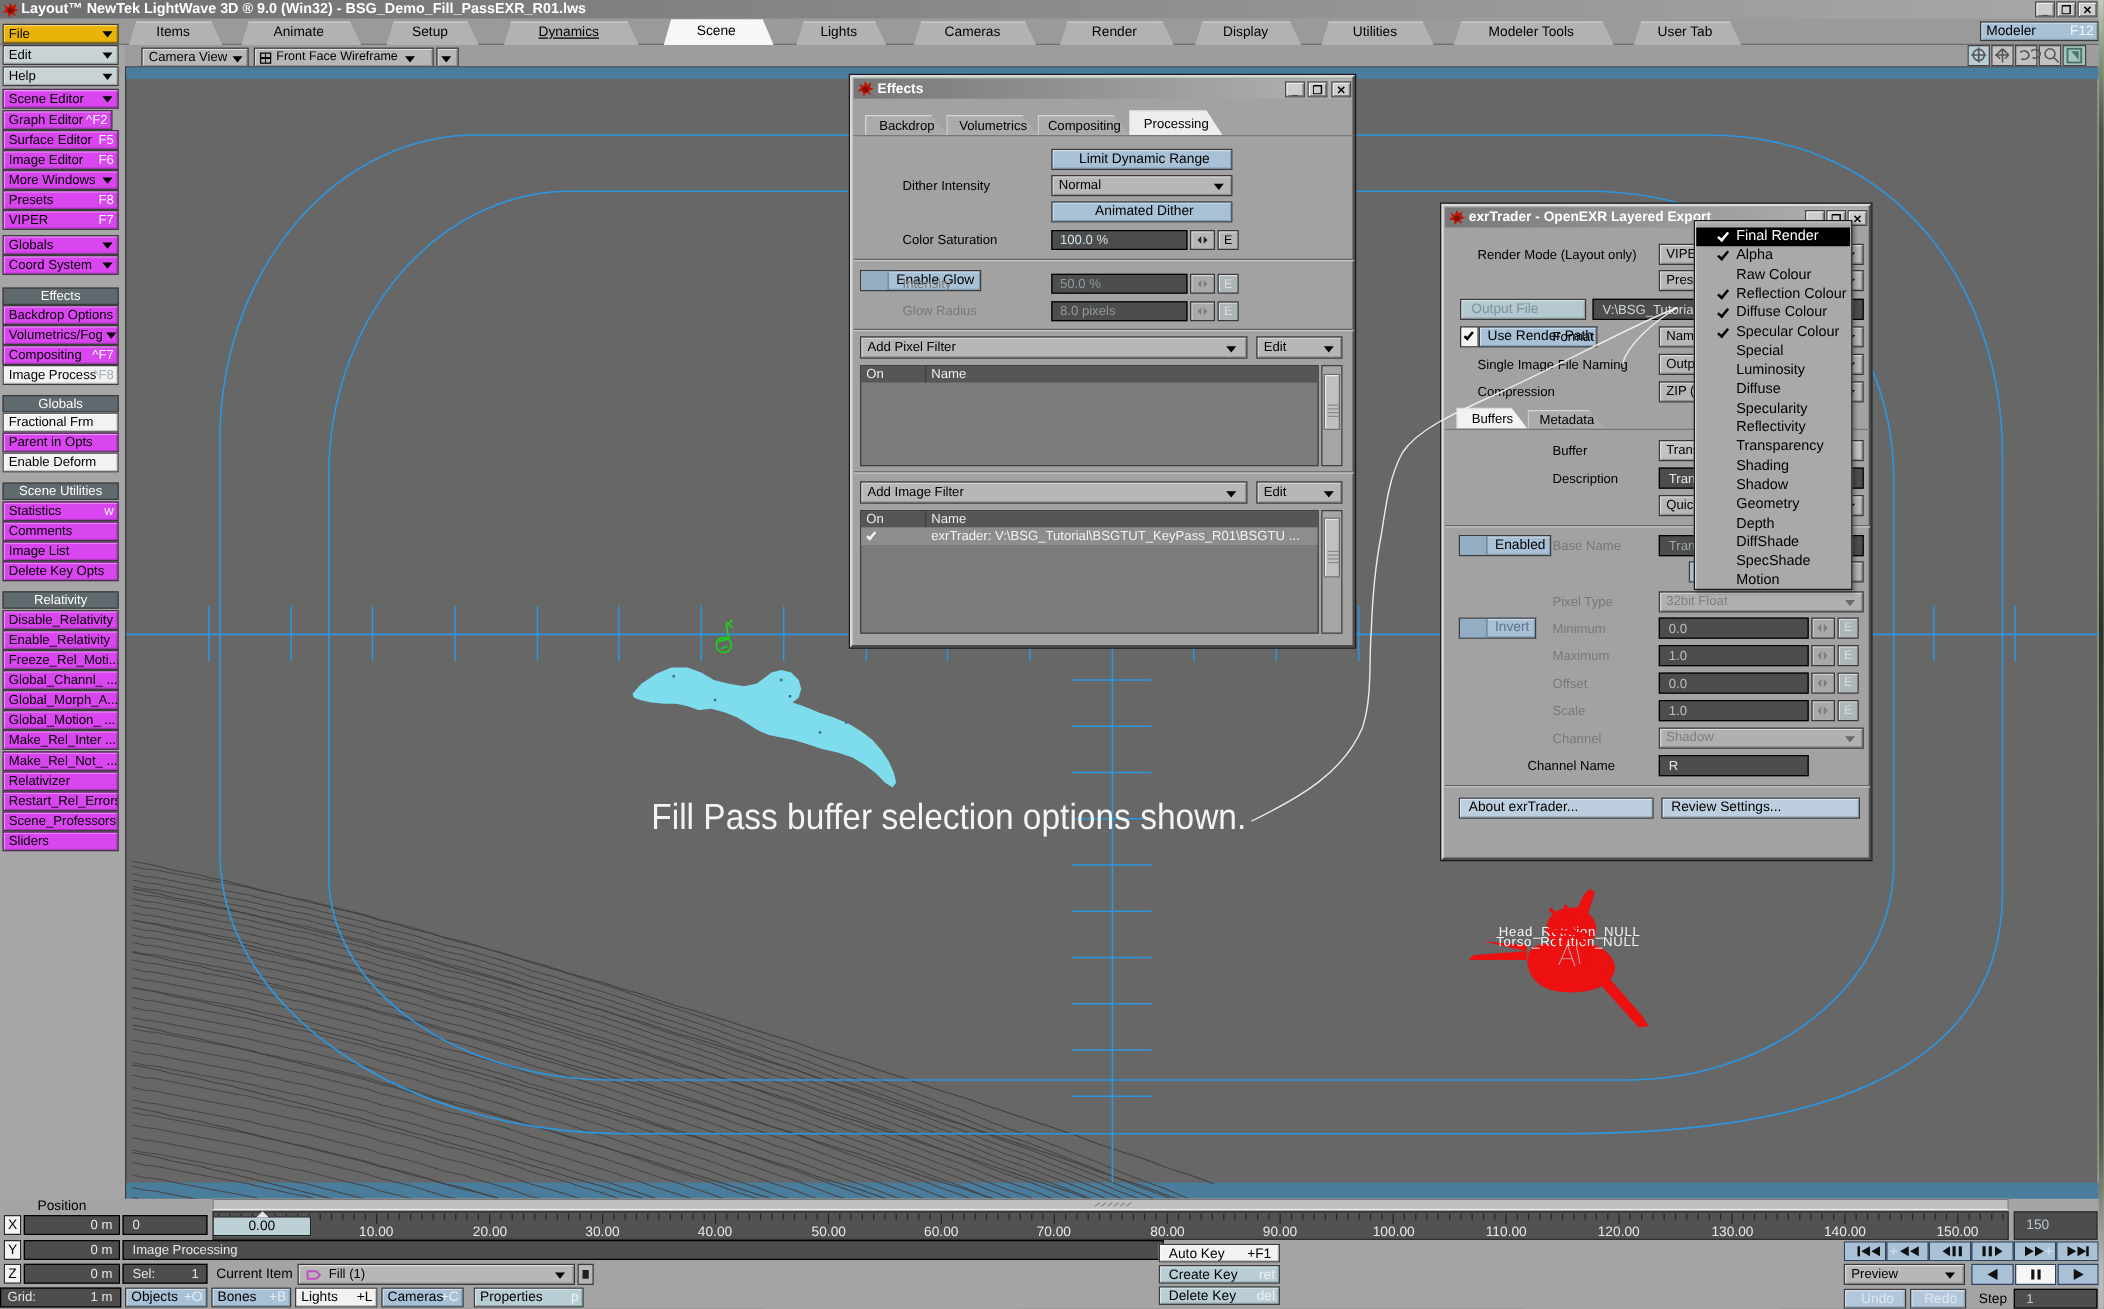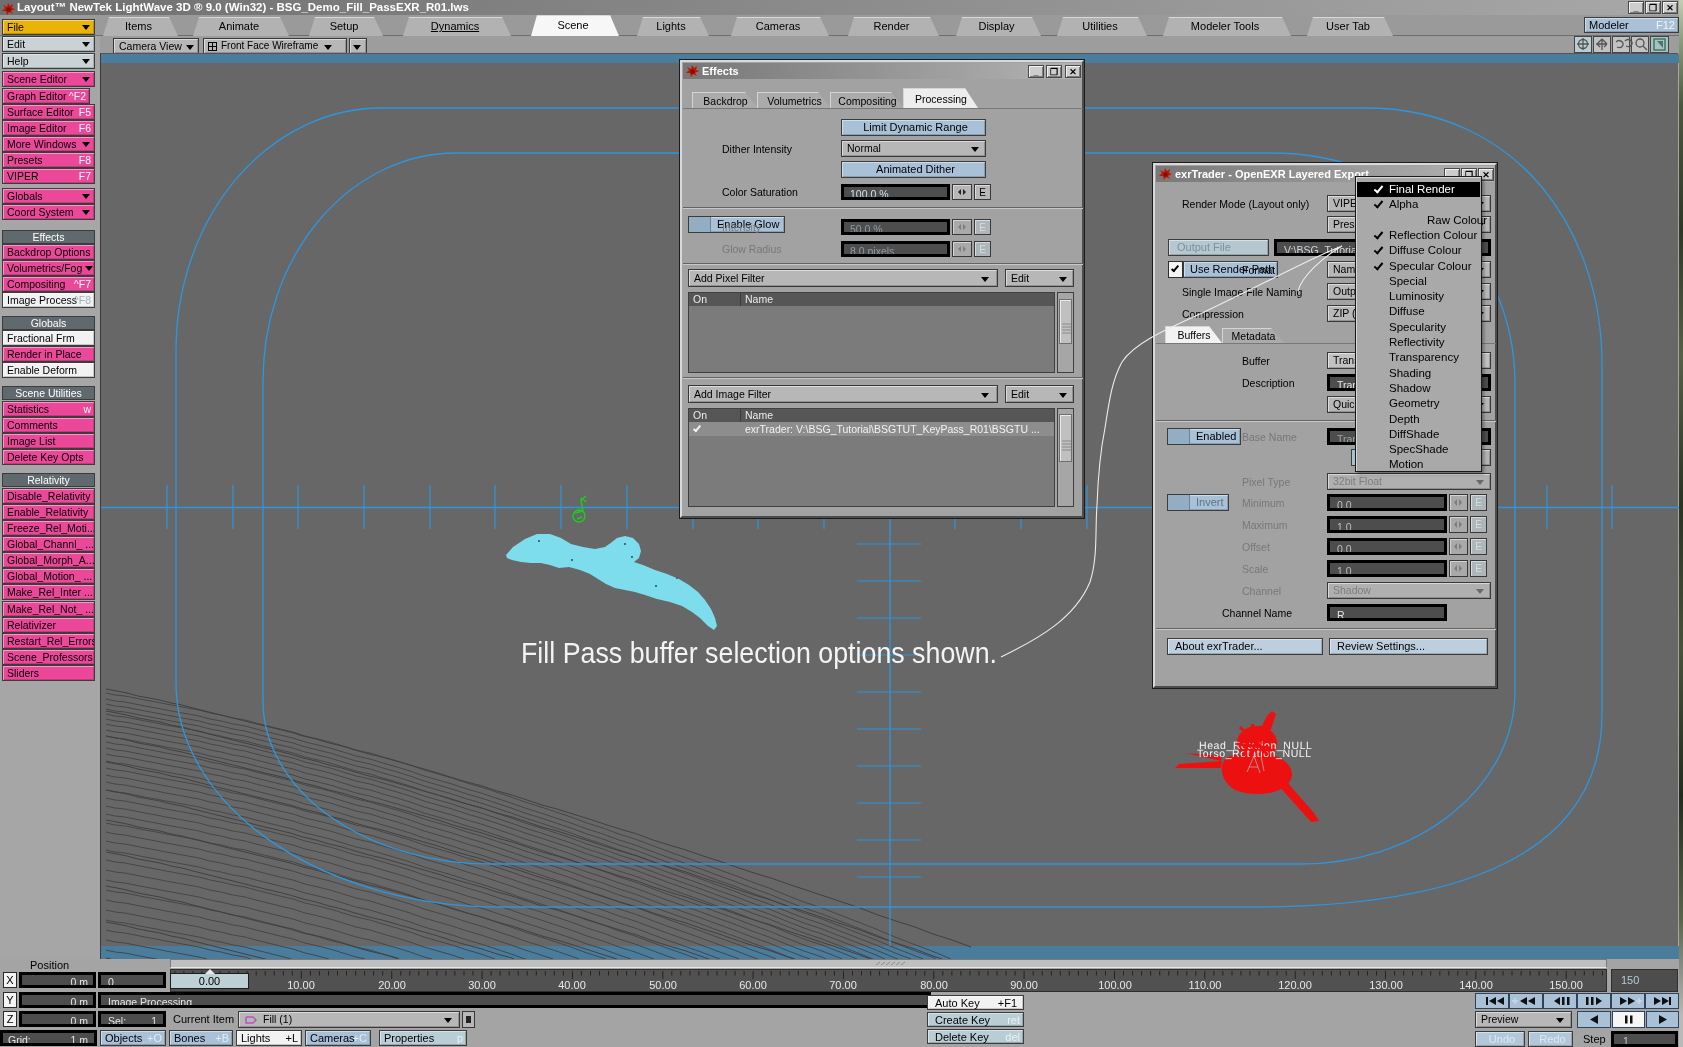--- a/index.html
+++ b/index.html
@@ -1,23 +1,23 @@
 <!DOCTYPE html>
 <html><head><meta charset="utf-8"><style>
 *{margin:0;padding:0;box-sizing:border-box;}
 html,body{width:1683px;height:1047px;overflow:hidden;}
 body{font-family:"Liberation Sans",sans-serif;background:#a6a6a6;position:relative;}
 .abs{position:absolute;}
 .btn{position:absolute;font-size:10.5px;line-height:14px;color:#000;border:1px solid #3c3c3c;box-shadow:inset 1px 1px 0 rgba(255,255,255,.45),inset -1px -1px 0 rgba(0,0,0,.18);padding-left:4px;white-space:nowrap;overflow:hidden;}
-.sb{background:#ec4899;}
+.sb{background:#d946ef;}
 .white{background:#f2f2f2;}
 .hdr{position:absolute;background:#60696e;color:#fff;font-size:10.5px;line-height:13px;text-align:center;border:1px solid #3c3c3c;}
 .fkey{position:absolute;right:3px;top:0;color:#eef6f8;}
 .dn{position:absolute;right:4px;top:5px;width:0;height:0;border-left:4px solid transparent;border-right:4px solid transparent;border-top:5px solid #000;}
-.darkf{position:absolute;background:#4d4d4d;border:3px solid #000000;color:#e6e6e6;font-size:10.5px;line-height:13px;white-space:nowrap;overflow:hidden;text-decoration:underline;}
+.darkf{position:absolute;background:#4d4d4d;border:1px solid #000000;color:#e6e6e6;font-size:10.5px;line-height:13px;white-space:nowrap;overflow:hidden;}
 .lbl{position:absolute;font-size:10.5px;color:#000;white-space:nowrap;}
 .lblr{position:absolute;font-size:10.5px;color:#000;white-space:nowrap;text-align:left;}
 .glbl{color:#787878;}
 .drop{position:absolute;background:#b7b7b7;border:1px solid #383838;box-shadow:inset 1px 1px 0 rgba(255,255,255,.5),inset -1px -1px 0 rgba(0,0,0,.2);font-size:10.5px;line-height:14px;color:#000;padding-left:5px;white-space:nowrap;overflow:hidden;}
 .blue{background:#a8c1d6;}
 .ebtn{position:absolute;background:#b7b7b7;border:1px solid #383838;box-shadow:inset 1px 1px 0 rgba(255,255,255,.5);font-size:10px;text-align:center;color:#000;}
 .spin{position:absolute;background:#b7b7b7;border:1px solid #383838;box-shadow:inset 1px 1px 0 rgba(255,255,255,.5);}
 .dlg{position:absolute;background:#a2a2a2;border:2px solid;border-color:#d9d9d9 #4c4c4c #4c4c4c #d9d9d9;outline:1px solid #1c1c1c;}
 .tbar{position:absolute;left:1px;right:1px;top:1px;height:16px;background:linear-gradient(90deg,#787878,#b3b3b3);color:#fff;font-weight:bold;font-size:11px;line-height:16px;}
 .wbtn{position:absolute;width:16px;height:13px;background:#cdcdcd;border:1px solid #494949;box-shadow:inset 1px 1px 0 #f2f2f2,inset -1px -1px 0 #7e7e7e;color:#000;font-size:9px;font-weight:bold;text-align:center;line-height:12px;}
@@ -98,21 +98,21 @@
 <div class="btn sb" style="left:2px;top:168px;width:93px;height:16px;">VIPER<span class="fkey">F7</span></div>
 <div class="btn sb" style="left:2px;top:188px;width:93px;height:16px;">Globals<span class="dn"></span></div>
 <div class="btn sb" style="left:2px;top:204px;width:93px;height:16px;">Coord System<span class="dn"></span></div>
 <div class="hdr" style="left:2px;top:230px;width:93px;height:14px;">Effects</div>
 <div class="btn sb" style="left:2px;top:244px;width:93px;height:16px;">Backdrop Options</div>
 <div class="btn sb" style="left:2px;top:260px;width:93px;height:16px;">Volumetrics/Fog<span class="dn" style="right:1px;"></span></div>
 <div class="btn sb" style="left:2px;top:276px;width:93px;height:16px;">Compositing<span class="fkey">^F7</span></div>
 <div class="btn white" style="left:2px;top:292px;width:93px;height:16px;">Image Process<span class="fkey" style="color:#9fb4bb;">^F8</span></div>
 <div class="hdr" style="left:2px;top:316px;width:93px;height:14px;">Globals</div>
 <div class="btn white" style="left:2px;top:330px;width:93px;height:16px;">Fractional Frm</div>
-<div class="btn sb" style="left:2px;top:346px;width:93px;height:16px;">Render in Place</div>
+<div class="btn sb" style="left:2px;top:346px;width:93px;height:16px;">Parent in Opts</div>
 <div class="btn white" style="left:2px;top:362px;width:93px;height:16px;">Enable Deform</div>
 <div class="hdr" style="left:2px;top:386px;width:93px;height:14px;">Scene Utilities</div>
 <div class="btn sb" style="left:2px;top:401px;width:93px;height:16px;">Statistics<span class="fkey">w</span></div>
 <div class="btn sb" style="left:2px;top:417px;width:93px;height:16px;">Comments</div>
 <div class="btn sb" style="left:2px;top:433px;width:93px;height:16px;">Image List</div>
 <div class="btn sb" style="left:2px;top:449px;width:93px;height:16px;">Delete Key Opts</div>
 <div class="hdr" style="left:2px;top:473px;width:93px;height:14px;">Relativity</div>
 <div class="btn sb" style="left:2px;top:488px;width:93px;height:16px;">Disable_Relativity</div>
 <div class="btn sb" style="left:2px;top:504px;width:93px;height:16px;">Enable_Relativity</div>
 <div class="btn sb" style="left:2px;top:520px;width:93px;height:16px;">Freeze_Rel_Moti...</div>
@@ -405,21 +405,21 @@
 <div class="darkf" style="left:172px;top:439px;width:120px;height:17px;padding-left:7px;line-height:16px;">R</div>
 <div class="sep" style="left:1px;top:463px;width:340px;"></div>
 <div class="btn" style="left:12px;top:473px;width:156px;height:17px;background:#bdcfde;font-size:11px;line-height:15px;padding-left:7px;">About exrTrader...</div>
 <div class="btn" style="left:174px;top:473px;width:159px;height:17px;background:#bdcfde;font-size:11px;line-height:15px;padding-left:7px;">Review Settings...</div>
 </div>
 <div class="abs" style="left:1355px;top:176px;width:127px;height:296px;background:#a9a9a9;border:1px solid #1a1a1a;box-shadow:inset 1px 1px 0 #d6d6d6, 2px 2px 3px rgba(0,0,0,.35);">
 <style>.pit{position:absolute;left:1px;width:123px;height:15.3px;font-size:11.5px;line-height:15px;color:#000;padding-left:32px;white-space:nowrap;}
 .pchk{position:absolute;left:19px;top:2px;width:5px;height:9px;border-right:2px solid #000;border-bottom:2px solid #000;transform:rotate(40deg);}</style>
 <div class="pit" style="top:5px;background:#000;color:#fff;">Final Render<span class="pchk" style="border-color:#fff;"></span></div>
 <div class="pit" style="top:20.3px;">Alpha<span class="pchk"></span></div>
-<div class="pit" style="top:35.6px;margin-left:38px;">Raw Colour</div>
+<div class="pit" style="top:35.6px;">Raw Colour</div>
 <div class="pit" style="top:50.9px;">Reflection Colour<span class="pchk"></span></div>
 <div class="pit" style="top:66.2px;">Diffuse Colour<span class="pchk"></span></div>
 <div class="pit" style="top:81.5px;">Specular Colour<span class="pchk"></span></div>
 <div class="pit" style="top:96.8px;">Special</div>
 <div class="pit" style="top:112.1px;">Luminosity</div>
 <div class="pit" style="top:127.4px;">Diffuse</div>
 <div class="pit" style="top:142.7px;">Specularity</div>
 <div class="pit" style="top:158px;">Reflectivity</div>
 <div class="pit" style="top:173.3px;">Transparency</div>
 <div class="pit" style="top:188.6px;">Shading</div>

